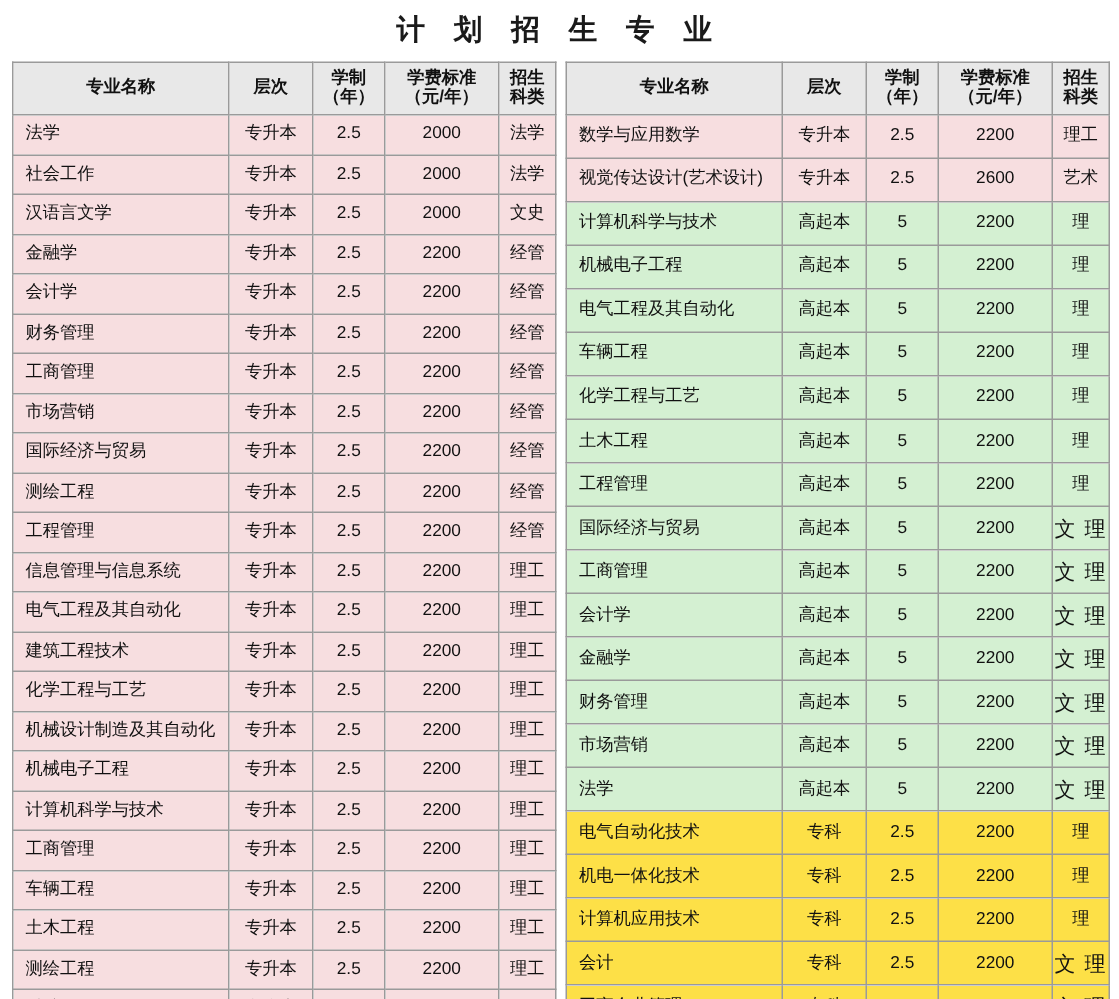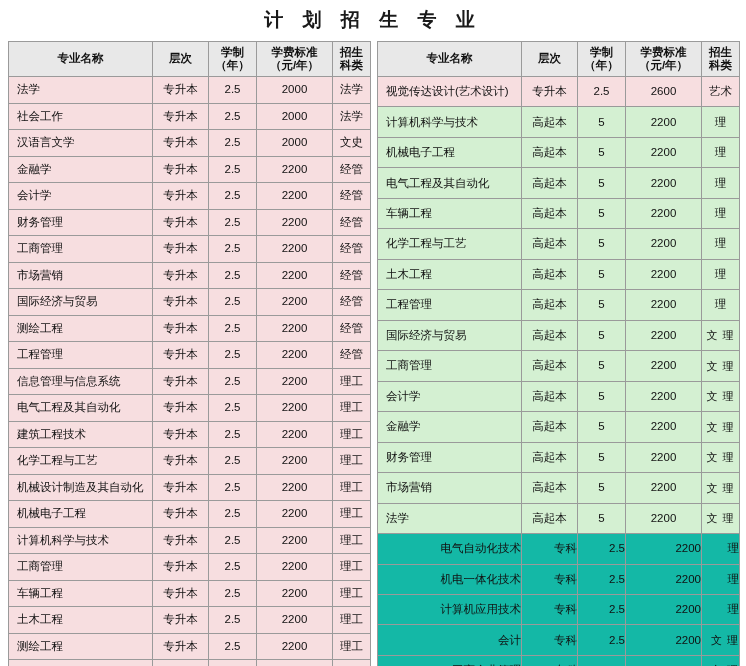--- a/index.html
+++ b/index.html
@@ -74,23 +74,23 @@
   
   .c-name  { width: 144px; }
   .c-level { width: 56px; }
   .c-years { width: 48px; }
   .c-fee   { width: 76px; }
   .c-cat   { width: 38px; }
 
   
   tr.g-pink  td { background: #f7dee0; }
   tr.g-green td { background: #d4f0d2; }
-  tr.g-purp  td { background: #14b8a6; text-align: right; }
-
-  .cat-two { font-size: 11px; letter-spacing: 1px; margin-left: 32px; }
+  tr.g-purp  td { background: #fde047; }
+
+  .cat-two { font-size: 14px; letter-spacing: 1px; margin-left: 32px; }
 </style>
 </head>
 <body>
 
 <div id="page">
 
   <div id="title">计 划 招 生 专 业</div>
 
   <div class="tables">
 
@@ -306,20 +306,27 @@
             <span class="two-line">（元/年）</span>
           </th>
           <th>
             <span class="two-line">招生</span>
             <span class="two-line">科类</span>
           </th>
         </tr>
       </thead>
       <tbody id="right-body">
           <tr class="g-pink">
+            <td class="name">数学与应用数学</td>
+            <td>专升本</td>
+            <td>2.5</td>
+            <td>2200</td>
+            <td>理工</td>
+          </tr>
+          <tr class="g-pink">
             <td class="name">视觉传达设计(艺术设计)</td>
             <td>专升本</td>
             <td>2.5</td>
             <td>2600</td>
             <td>艺术</td>
           </tr>
           <tr class="g-green">
             <td class="name">计算机科学与技术</td>
             <td>高起本</td>
             <td>5</td>

